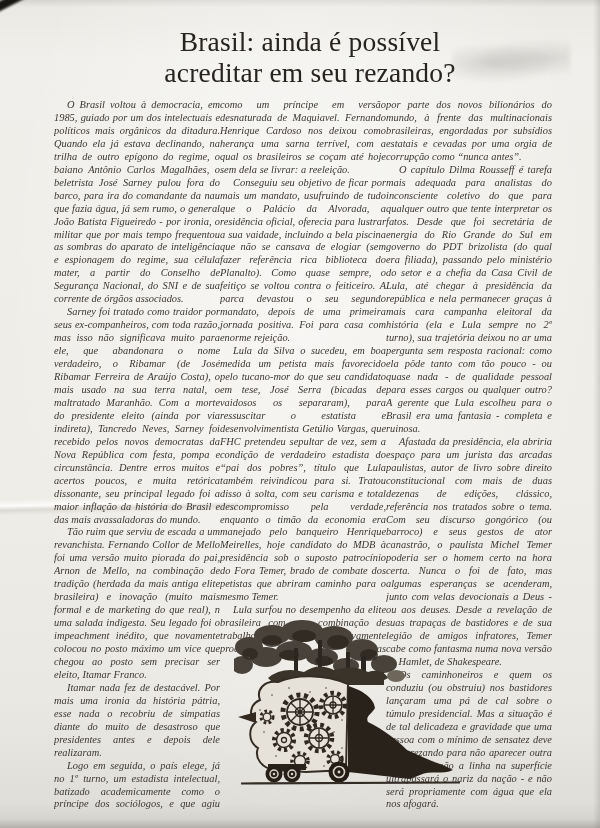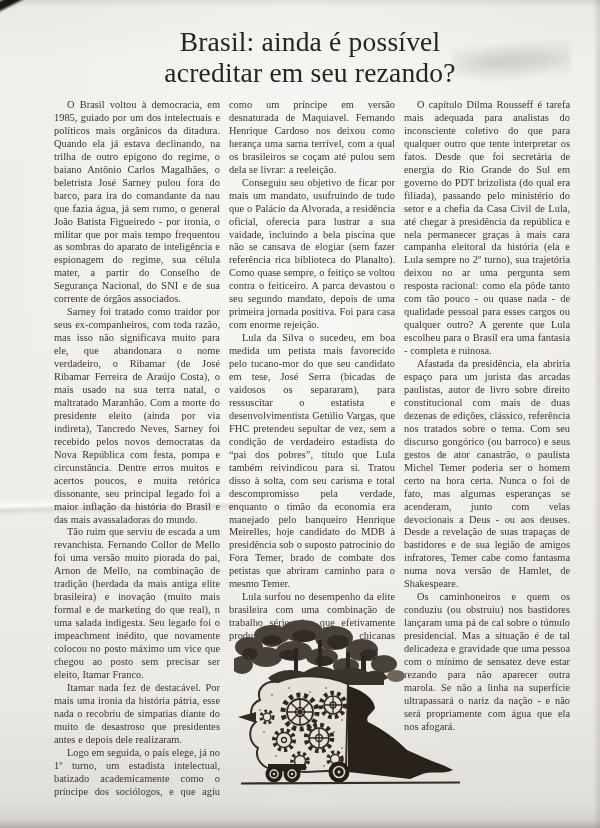--- a/index.html
+++ b/index.html
@@ -29,21 +29,21 @@
     filter:blur(2px);}
   
   .title{
     margin:0;padding:26px 40px 0 60px;text-align:center;
     font-size:27.5px;line-height:31px;font-weight:normal;color:#27231f;
     letter-spacing:.2px;
   }
   
   .columns{
     position:absolute;left:54px;top:99px;width:516px;height:724px;
-    display:flex;gap:9px;align-items:flex-start;
+    display:flex;align-items:flex-start;font-style:italic;
   }
   .col{width:166px;height:100%;overflow:hidden;}
   .para{
     margin:0;font-size:10.4px;line-height:12.95px;text-align:justify;
     color:#3b3530;word-spacing:.2px;
   }
   .para.indent{text-indent:13px;}
   .para.runon{text-align-last:justify;}
   
   .illustration{position:absolute;left:234px;top:620px;width:230px;height:174px;}
@@ -63,26 +63,27 @@
 
   <div class="columns">
     <div class="col">
       <p class="para indent">O Brasil voltou à democracia, em 1985, guiado por um dos intelectuais e políticos mais orgânicos da ditadura. Quando ela já estava declinando, na trilha de outro epígono do regime, o baiano Antônio Carlos Magalhães, o beletrista José Sarney pulou fora do barco, para ira do comandante da nau que fazia água, já sem rumo, o general João Batista Figueiredo - por ironia, o militar que por mais tempo frequentou as sombras do aparato de inteligência e espionagem do regime, sua célula mater, a partir do Conselho de Segurança Nacional, do SNI e de sua corrente de órgãos associados.</p>
       <p class="para indent">Sarney foi tratado como traidor por seus ex-companheiros, com toda razão, mas isso não significava muito para ele, que abandonara o nome verdadeiro, o Ribamar (de José Ribamar Ferreira de Araújo Costa), o mais usado na sua terra natal, o maltratado Maranhão. Com a morte do presidente eleito (ainda por via indireta), Tancredo Neves, Sarney foi recebido pelos novos democratas da Nova República com festa, pompa e circunstância. Dentre erros muitos e acertos poucos, e muita retórica dissonante, seu principal legado foi a maior inflação da história do Brasil e das mais avassaladoras do mundo.</p>
       <p class="para indent">Tão ruim que serviu de escada a um revanchista. Fernando Collor de Mello foi uma versão muito piorada do pai, Arnon de Mello, na combinação de tradição (herdada da mais antiga elite brasileira) e inovação (muito mais formal e de marketing do que real), n uma salada indigesta. Seu legado foi o impeachment inédito, que novamente colocou no posto máximo um vice que chegou ao posto sem precisar ser eleito, Itamar Franco.</p>
       <p class="para indent">Itamar nada fez de destacável. Por mais uma ironia da história pátria, esse nada o recobriu de simpatias diante do muito de desastroso que presidentes antes e depois dele realizaram.</p>
       <p class="para indent runon">Logo em seguida, o país elege, já no 1º turno, um estadista intelectual, batizado academicamente como o príncipe dos sociólogos, e que agiu</p>
     </div>
     <div class="col">
-      <p class="para">como um príncipe em versão desnaturada de Maquiavel. Fernando Henrique Cardoso nos deixou como herança uma sarna terrível, com a qual os brasileiros se coçam até pulou sem dela se livrar: a reeleição.</p>
+      <p class="para">como um príncipe em versão desnaturada de Maquiavel. Fernando Henrique Cardoso nos deixou como herança uma sarna terrível, com a qual os brasileiros se coçam até hoje sem dela se livrar: a reeleição.</p>
       <p class="para indent">Conseguiu seu objetivo de ficar por mais um mandato, usufruindo de tudo que o Palácio da Alvorada, a residência oficial, oferecia para lustrar a sua vaidade, incluindo a bela piscina que não se cansava de elogiar (sem fazer referência rica biblioteca do Planalto). Como quase sempre, o feitiço se voltou contra o feiticeiro. A parca devastou o seu segundo mandato, depois de uma primeira jornada positiva. Foi para casa com enorme rejeição.</p>
       <p class="para indent">Lula da Silva o sucedeu, em boa medida um petista mais favorecido pelo tucano-mor do que seu candidato em tese, José Serra (bicadas de vaidosos os separaram), para ressuscitar o estatista e desenvolvimentista Getúlio Vargas, que FHC pretendeu sepultar de vez, sem a condição de verdadeiro estadista do “pai dos pobres”, título que Lula também reivindicou para si. Tratou disso à solta, com seu carisma e total descompromisso pela verdade, enquanto o timão da economia era manejado pelo banqueiro Henrique Meirelles, hoje candidato do MDB à presidência sob o suposto patrocínio do Fora Temer, brado de combate dos petistas que abriram caminho para o mesmo Temer.</p>
       <p class="para indent runon">Lula surfou no desempenho da elite brasileira com uma combinação de trabalho sério, dos que efetivamente produziam, e chicanas</p>
     </div>
     <div class="col">
+      <p class="para">por parte dos novos bilionários do mundo, à frente das multinacionais brasileiras, engordadas por subsídios estatais e cevadas por uma orgia de corrupção como “nunca antes”.</p>
       <p class="para indent">O capítulo Dilma Rousseff é tarefa mais adequada para analistas do inconsciente coletivo do que para qualquer outro que tente interpretar os fatos. Desde que foi secretária de energia do Rio Grande do Sul em governo do PDT brizolista (do qual era filiada), passando pelo ministério do setor e a chefia da Casa Civil de Lula, até chegar à presidência da república e nela permanecer graças à mais cara campanha eleitoral da história (ela e Lula sempre no 2º turno), sua trajetória deixou no ar uma pergunta sem resposta racional: como ela pôde tanto com tão pouco - ou quase nada - de qualidade pessoal para esses cargos ou qualquer outro? A gerente que Lula escolheu para o Brasil era uma fantasia - completa e ruinosa.</p>
       <p class="para indent">Afastada da presidência, ela abriria espaço para um jurista das arcadas paulistas, autor de livro sobre direito constitucional com mais de duas dezenas de edições, clássico, referência nos tratados sobre o tema. Com seu discurso gongórico (ou barroco) e seus gestos de ator canastrão, o paulista Michel Temer poderia ser o homem certo na hora certa. Nunca o foi de fato, mas algumas esperanças se acenderam, junto com velas devocionais a Deus - ou aos deuses. Desde a revelação de suas trapaças de bastidores e de sua legião de amigos infratores, Temer cabe como fantasma numa nova versão de Hamlet, de Shakespeare.</p>
       <p class="para indent">Os caminhoneiros e quem os conduziu (ou obstruiu) nos bastidores lançaram uma pá de cal sobre o túmulo presidencial. Mas a situação é de tal delicadeza e gravidade que uma pessoa com o mínimo de sensatez deve estar rezando para não aparecer outra marola. Se não a linha na superfície ultrapassará o nariz da nação - e não será propriamente com água que ela nos afogará.</p>
     </div>
   </div>
 
   <svg class="illustration" viewBox="0 0 230 174" aria-hidden="true">
 
     <g fill="#49423a">
       <ellipse cx="150" cy="44" rx="13" ry="9"></ellipse>

